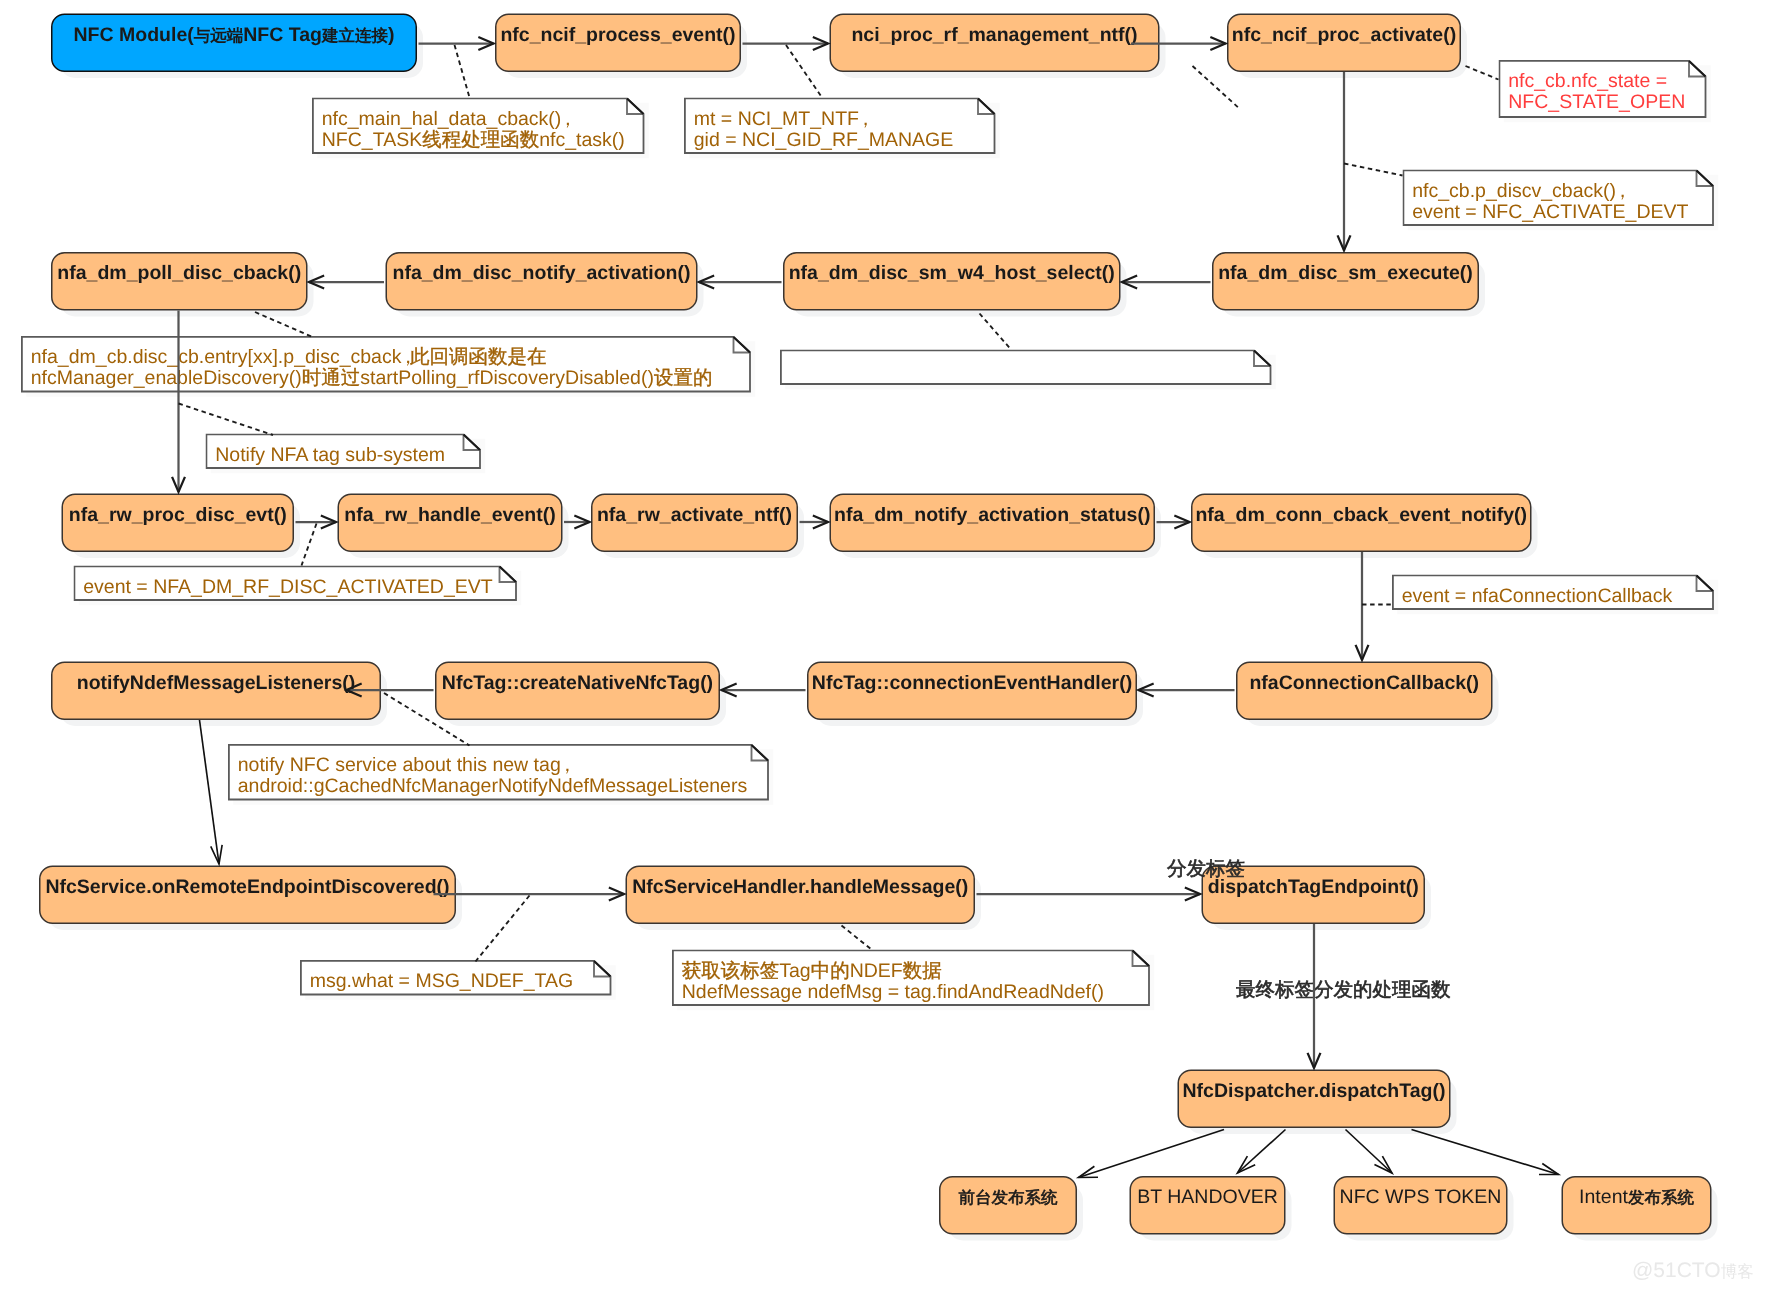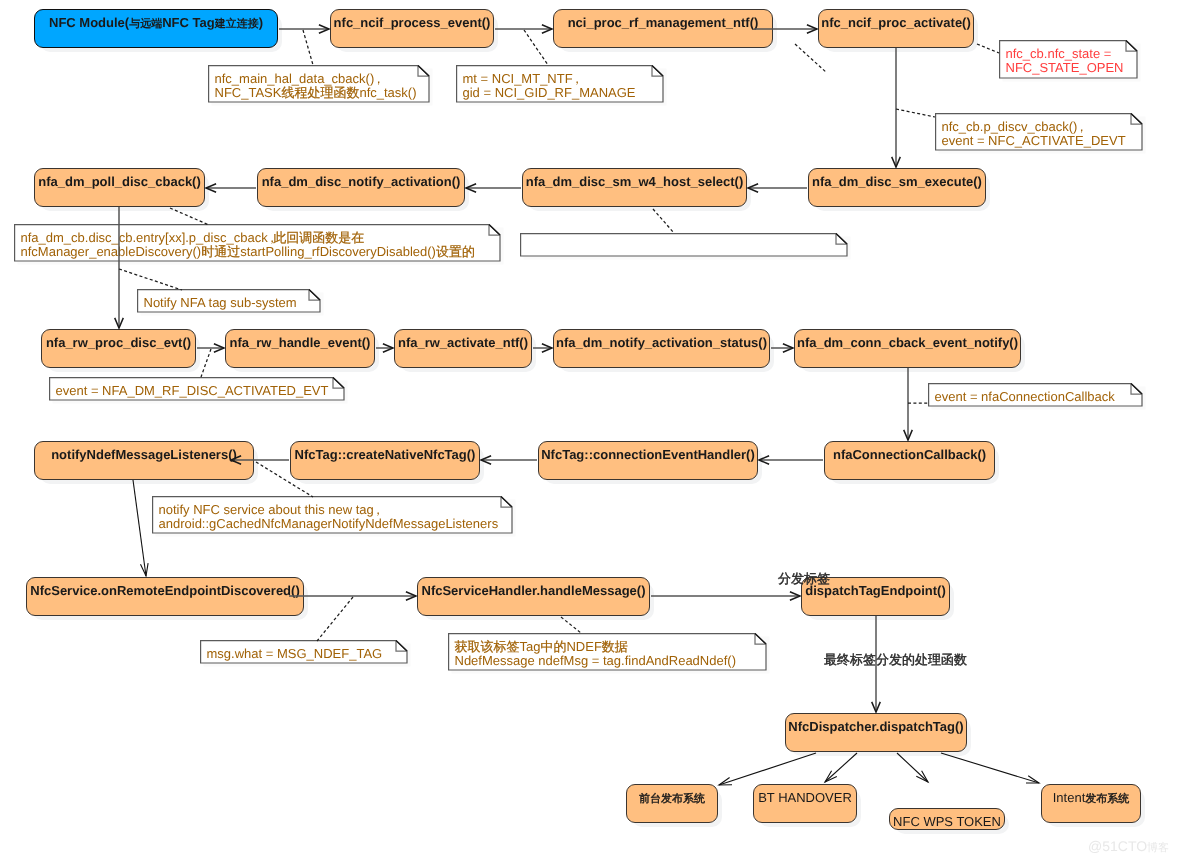--- a/index.html
+++ b/index.html
@@ -124,21 +124,21 @@
         <span>NfcDispatcher.dispatchTag()</span>
       </div>
       <div class="node node-terminal" style="left: 626px; top: 784px; width: 92px; height: 39px;">
         <span class="shadow"></span>
         <span><span class="cjk">前台发布系统</span></span>
       </div>
       <div class="node node-terminal" style="left: 753px; top: 784px; width: 104px; height: 39px;">
         <span class="shadow"></span>
         <span>BT HANDOVER</span>
       </div>
-      <div class="node node-terminal" style="left: 889px; top: 784px; width: 116px; height: 22px; margin-top: 24px;">
+      <div class="node node-terminal" style="left: 889px; top: 784px; width: 116px; height: 39px;">
         <span class="shadow"></span>
         <span>NFC WPS TOKEN</span>
       </div>
       <div class="node node-terminal" style="left: 1041px; top: 784px; width: 100px; height: 39px;">
         <span class="shadow"></span>
         <span>Intent<span class="cjk">发布系统</span></span>
       </div>
     </div>
   <div id="note-layer">
       <div class="note" style="left: 209px; top: 66px; width: 221px; height: 37px;"><svg class="noteframe" width="226" height="42" viewBox="0 0 226 42">

